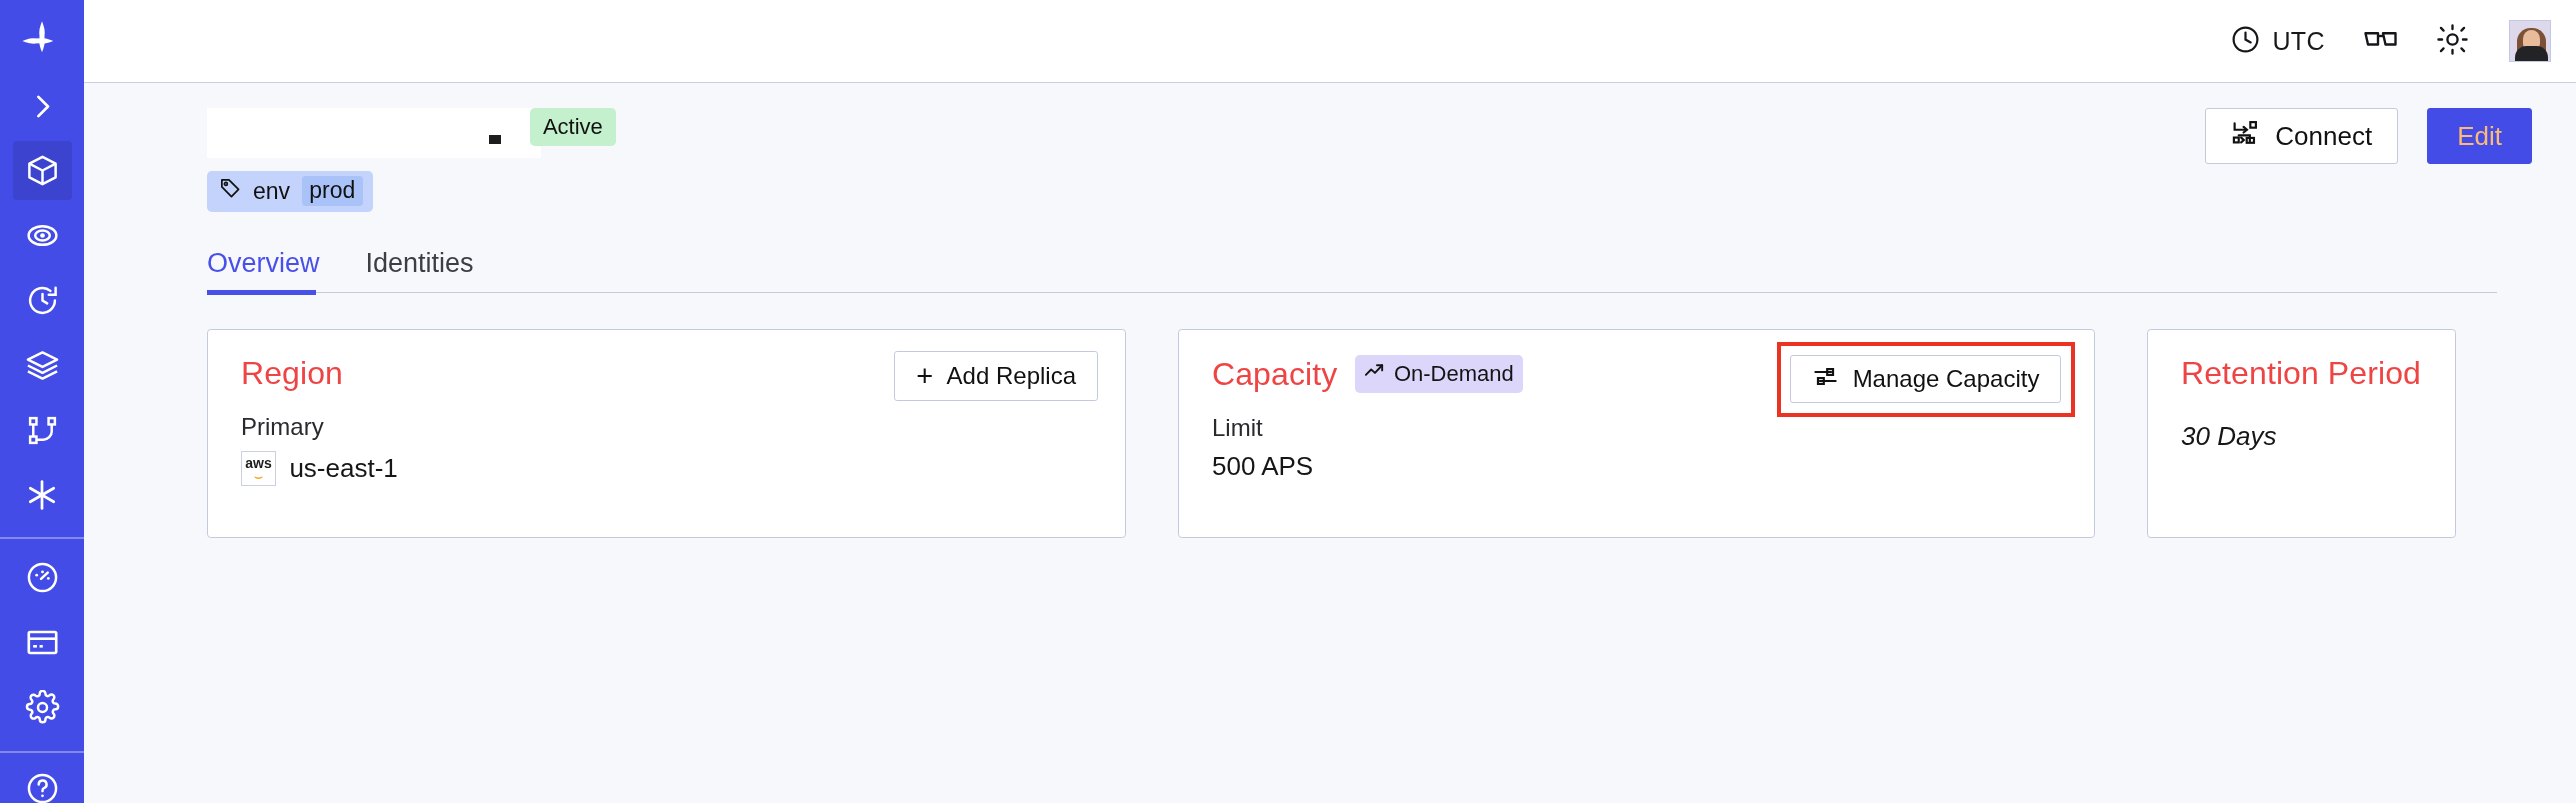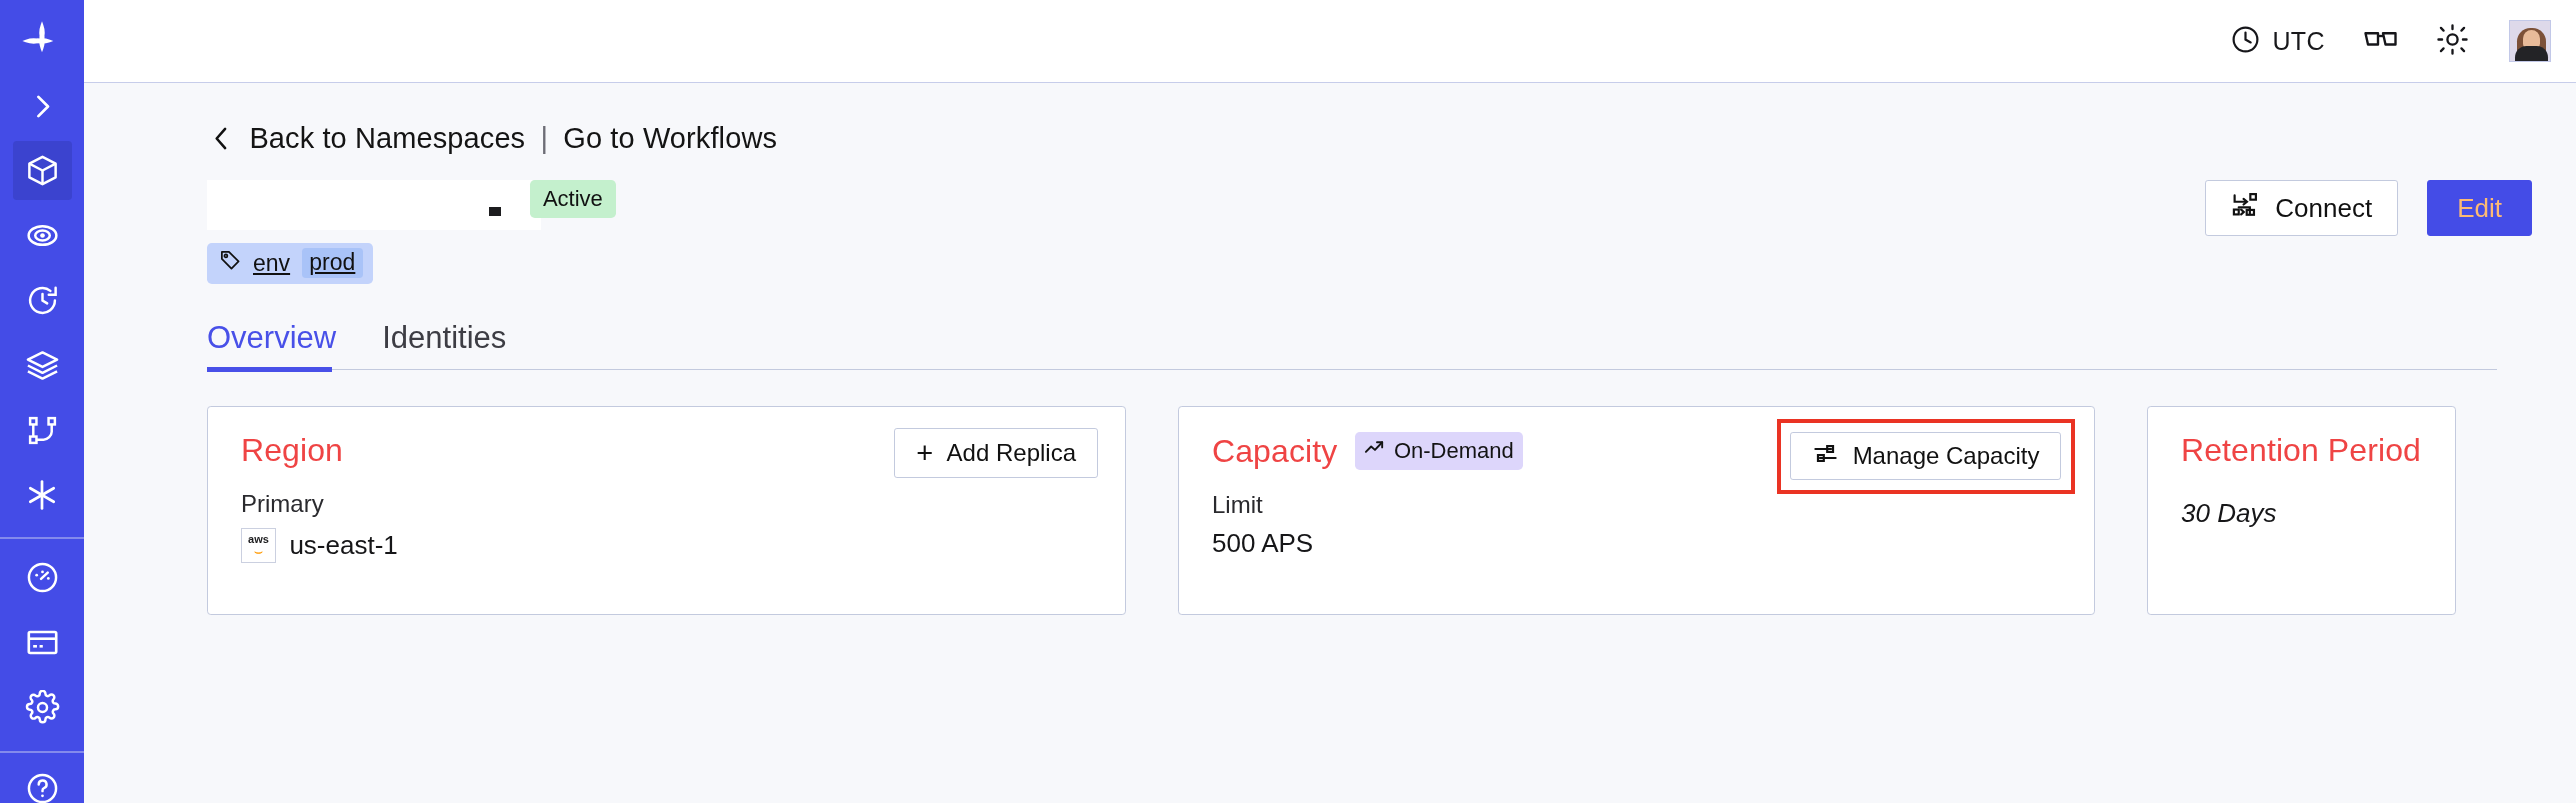--- a/index.html
+++ b/index.html
@@ -103,31 +103,31 @@
     height: 56px; padding: 0 25px;
     font-size: 26px; border-radius: 2.9px; white-space: nowrap;
   }
   .btn-outline { background:#fff; border:1.9px solid #c3cade; color:#111; }
   .btn-primary { background:#444ce7; border:1.9px solid #444ce7; color:#fdba74; padding: 0 29px; }
 
   .tagrow { margin-top: 13.4px; margin-left: 79px; display: flex; }
   .tag {
     display:flex; align-items:center; gap: 11.5px;
     background:#c3d3fb; border-radius: 4.8px; padding: 4.8px 9.6px 5.8px 11.5px;
-    font-size: 23px; color:#111;text-decoration:underline;
+    font-size: 23px; color:#111;
   }
   .tag .tag-val { background:#a9c3f8; border-radius:3.8px; padding: 1px 7.7px 1.9px 7.7px; }
 
   .tabs {
     margin-top: 36px; margin-left: 79px; margin-right: 35px;
     display: flex; align-items: flex-end; gap: 0;
     border-bottom: 1.9px solid #c3cade; position: relative;
   }
   .tab {
-    font-size: 31px; color: #3d3d44; padding: 0 21px 13.4px 0; margin-right: 25px;
+    font-size: 27px; color: #3d3d44; padding: 0 21px 13.4px 0; margin-right: 25px;
     position: relative; white-space: nowrap; text-align: right;
   }
   .tab.active { color: #4850e8; }
   .tab.active::after {
     content:""; position:absolute; left:0; right:25px; bottom:-2.9px;
     height: 4.8px; background:#4850e8;
   }
 
   .cards {
     margin-top: 36px; margin-left: 79px; margin-right: 35px;
@@ -148,21 +148,21 @@
     font-size: 22px; color:#141414; margin-left: 17.3px; white-space: nowrap;
   }
   .card-sub { font-size: 24px; color:#2a2a2e; margin-top: 21px; }
   .card-val { font-size: 26px; color:#161618; margin-top: 9.6px; display:flex; align-items:center; gap: 13.4px; }
   .card.retention .card-val { margin-top: 29px; font-style: italic; }
   .aws-badge {
     width: 35px; height: 35px; border:1px solid #cbd0e0; background:#fff;
     display:flex; flex-direction:column; align-items:center; justify-content:center;
     flex: 0 0 auto;
   }
-  .aws-badge .aws-txt { font-size: 11px; font-weight: bold; color:#1d1d1f; line-height: 1; }
+  .aws-badge .aws-txt { font-size: 14px; font-weight: bold; color:#1d1d1f; line-height: 1; }
   .aws-badge .aws-swoosh { color:#f90; font-size: 14.4px; line-height: .7; margin-top:1px; }
 
   .card-action { position: absolute; right: 27px; top: 21px; }
   .btn-sm {
     display:flex; align-items:center; justify-content:center; gap: 13.4px;
     height: 50px; padding: 0 21px; font-size: 24px;
     background:#fff; border:1.9px solid #c3cade; border-radius:2.9px; color:#111;
     white-space: nowrap;
   }
   .hl-wrap { position: absolute; right: 19px; top: 11.5px; padding: 9.6px; border: 4.8px solid #ea3323; }
@@ -342,30 +342,20 @@
       <div class="avatar">
         <div class="hair"></div>
         <div class="face"></div>
         <div class="body"></div>
       </div>
 
     </header>
 
     <div class="content">
 
-      <div class="breadcrumb">
-        <span class="chev">
-          <svg width="29" height="29" viewBox="0 0 24 24" fill="none" stroke="#111" stroke-width="2.1" stroke-linecap="round" stroke-linejoin="round">
-              <polyline points="15 4 8 12 15 20"></polyline>
-            </svg>
-        </span>
-        <span class="crumb-text crumb-link">Back to Namespaces</span>
-        <span class="crumb-sep">|</span>
-        <span class="crumb-text crumb-link">Go to Workflows</span>
-      </div>
 
       <div class="titlerow">
         <div class="title-redacted"></div>
         <div class="title-dot"></div>
         <span class="badge-active">Active</span>
 
         <div class="actions">
           <button class="btn btn-outline">
             <span>
               <svg width="29" height="29" viewBox="0 0 24 24" fill="none" stroke="#111" stroke-width="1.8" stroke-linecap="round">

